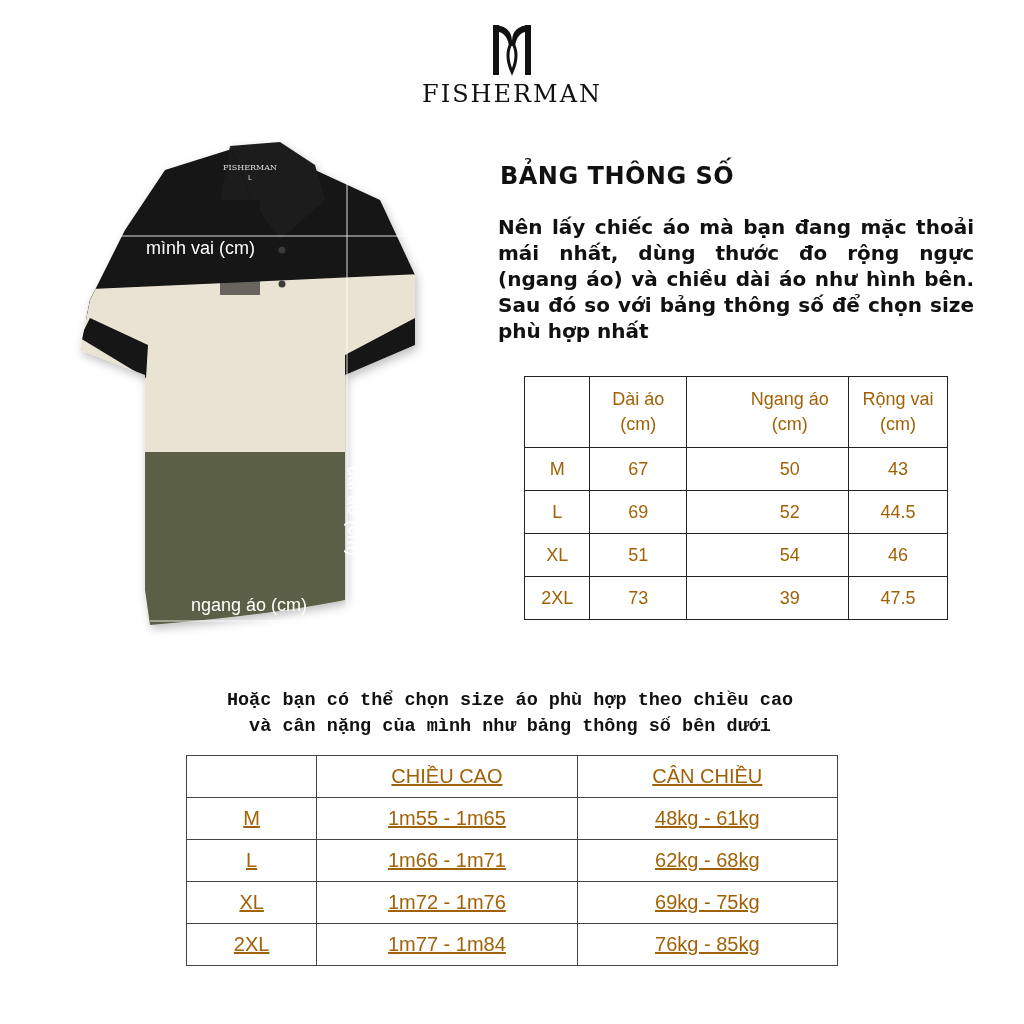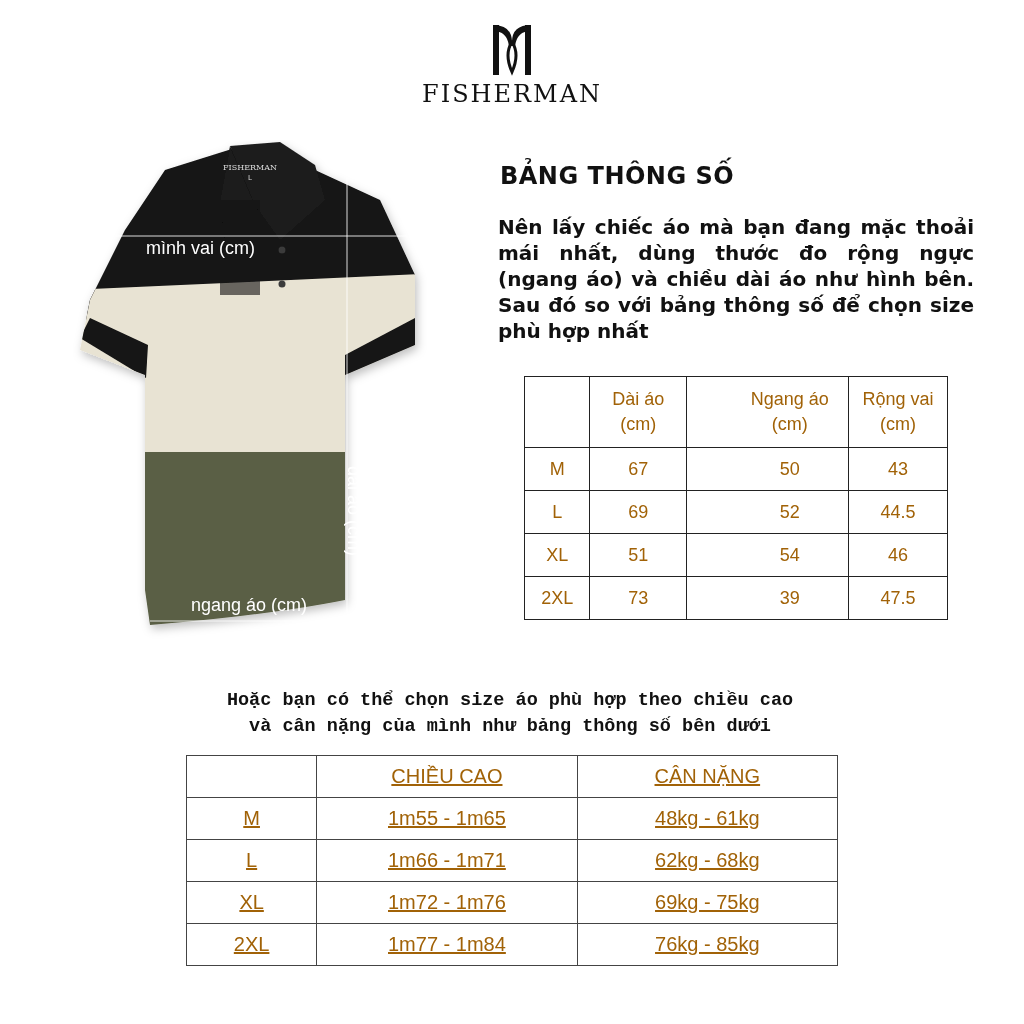--- a/index.html
+++ b/index.html
@@ -138,21 +138,21 @@
 <div class="sub">
   <div>Hoặc bạn có thể chọn size áo phù hợp theo chiều cao</div>
   <div>và cân nặng của mình như bảng thông số bên dưới</div>
 </div>
 
 <table class="size" id="t2">
   <tbody>
       <tr>
     <td class="c0"></td>
     <td class="c1">CHIỀU CAO</td>
-    <td class="c2">CÂN NẶNG</td>
+    <td class="c2">CÂN CHIỀU</td>
   </tr>
   <tr>
     <td class="c0">M</td>
     <td class="c1">1m55 - 1m65</td>
     <td class="c2">48kg - 61kg</td>
   </tr>
   <tr>
     <td class="c0">L</td>
     <td class="c1">1m66 - 1m71</td>
     <td class="c2">62kg - 68kg</td>

